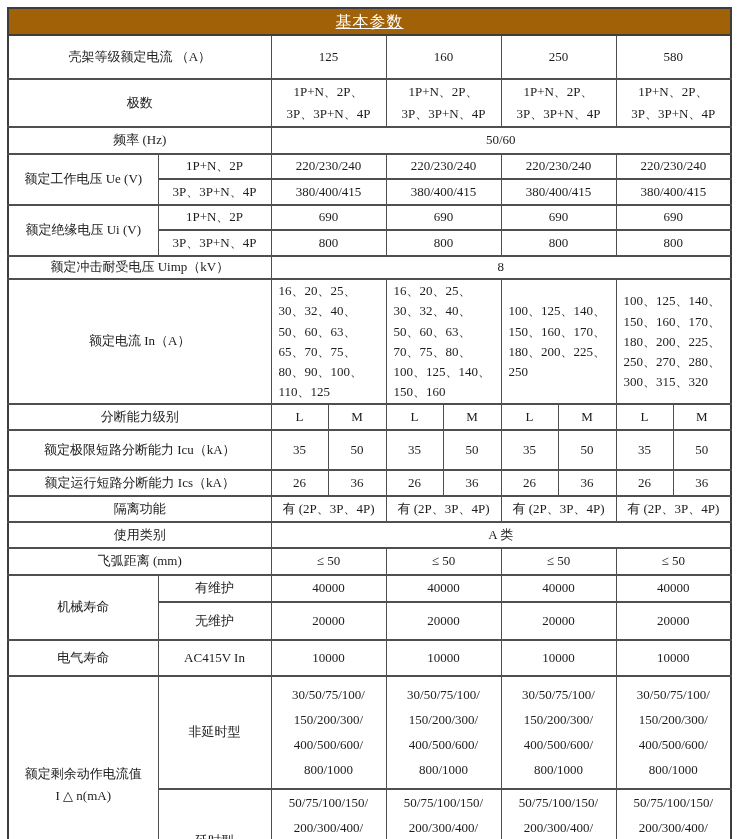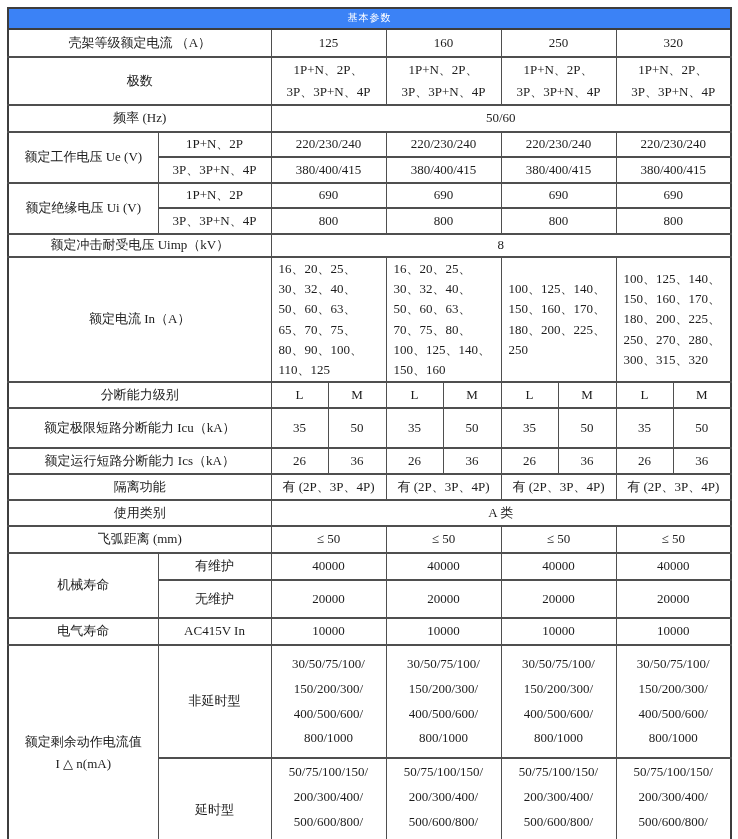--- a/index.html
+++ b/index.html
@@ -24,25 +24,26 @@
     border: solid #4f4f4f;
     border-width: 2px 1px;
     text-align: center;
     vertical-align: middle;
     font-size: 13px;
     padding: 1px 2px;
     overflow: hidden;
     line-height: 1.45;
   }
   td.title-cell {
-    background: #3b82f6;
+    background: #a16207;
     color: #ffffff;
-    font-size: 10px;
+    font-size: 16px;
     letter-spacing: 1px;
     border-color: #3d3d3d;
+    text-decoration: underline;
   }
   td.pre { white-space: pre-line; }
   td.left-list {
     text-align: left;
     padding-left: 7px;
     white-space: pre-line;
     line-height: 1.55;
   }
   td.tall-center {
     white-space: pre-line;
@@ -67,26 +68,26 @@
         <col style="width:58px">
     <col style="width:57px">
         <col style="width:58px">
   </colgroup>
 
   <tbody>
         <tr style="height:21px">
     <td colspan="10" class="title-cell">基本参数</td>
   </tr>
 
-  <tr style="height:28px">
+  <tr style="height:44px">
     <td colspan="2">壳架等级额定电流 （A）</td>
     <td colspan="2">125</td>
     <td colspan="2">160</td>
     <td colspan="2">250</td>
-    <td colspan="2">320</td>
+    <td colspan="2">580</td>
   </tr>
 
   <tr style="height:44px">
     <td colspan="2">极数</td>
     <td colspan="2" class="pre lbl2">1P+N、2P、
 3P、3P+N、4P</td>
     <td colspan="2" class="pre lbl2">1P+N、2P、
 3P、3P+N、4P</td>
     <td colspan="2" class="pre lbl2">1P+N、2P、
 3P、3P+N、4P</td>
@@ -227,21 +228,21 @@
     <td colspan="2">40000</td>
   </tr>
   <tr style="height:38px">
     <td>无维护</td>
     <td colspan="2">20000</td>
     <td colspan="2">20000</td>
     <td colspan="2">20000</td>
     <td colspan="2">20000</td>
   </tr>
 
-  <tr style="height:27px">
+  <tr style="height:36px">
     <td>电气寿命</td>
     <td>AC415V In</td>
     <td colspan="2">10000</td>
     <td colspan="2">10000</td>
     <td colspan="2">10000</td>
     <td colspan="2">10000</td>
   </tr>
 
   <tr style="height:113px">
     <td rowspan="2" class="pre lbl2">额定剩余动作电流值

